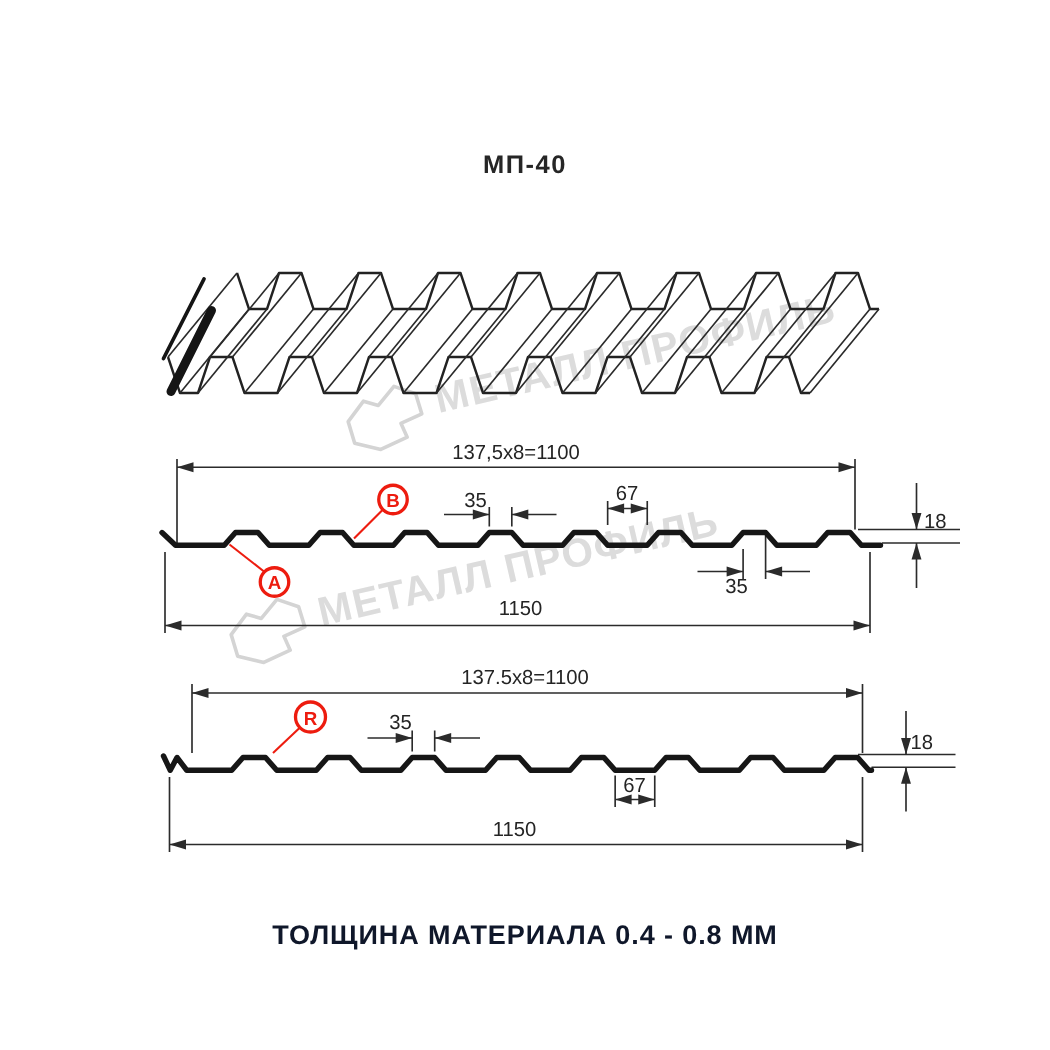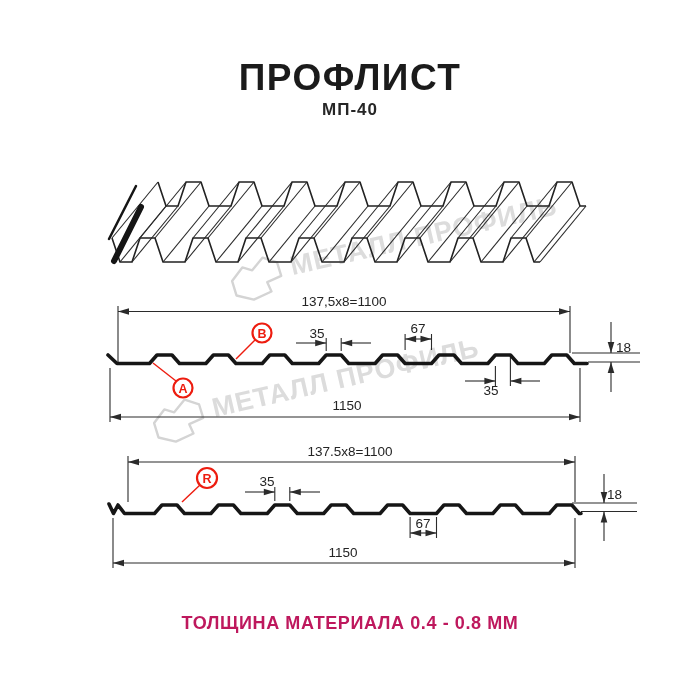--- a/index.html
+++ b/index.html
@@ -2,21 +2,21 @@
 <html style="--red: #ed1c0f; --wm: #dcdcdc;"><head>
 <meta charset="utf-8">
 <style>
   html,body{margin:0;padding:0;width:700px;height:700px;background:#ffffff;overflow:hidden;}
   .page{position:relative;width:700px;height:700px;background:#fff;font-family:"Liberation Sans",sans-serif;}
   .title{position:absolute;left:0;top:57px;width:700px;text-align:center;
          font-size:37px;font-weight:bold;letter-spacing:1.5px;color:#1b1b1b;margin:0;}
   .subtitle{position:absolute;left:0;top:100px;width:700px;text-align:center;
          font-size:17px;font-weight:bold;letter-spacing:1px;color:#262626;}
   .footer{position:absolute;left:0;top:613px;width:700px;text-align:center;
-         font-size:18px;font-weight:600;letter-spacing:.6px;color:#be185d;}
+         font-size:18px;font-weight:600;letter-spacing:.6px;color:#0f172a;}
   .layer{position:absolute;left:0;top:0;width:700px;height:700px;}
   .wm{position:absolute;display:flex;align-items:center;gap:6px;
       transform:rotate(-13deg);transform-origin:left center;pointer-events:none;}
   .wm span{font-size:27px;font-weight:bold;letter-spacing:1px;white-space:nowrap;
       color:var(--wm,#dcdcdc);}
   .wm svg{flex:0 0 auto;margin-top:10px;}
   .dim{font-family:"Liberation Sans",sans-serif;font-size:13.5px;fill:#242424;}
   .redline{stroke:var(--red,#ed1c0f);stroke-width:1.4;}
   .redcircle{stroke:var(--red,#ed1c0f);stroke-width:2.2;fill:#fff;fill-opacity:0;}
   .redletter{fill:var(--red,#ed1c0f);font-family:"Liberation Sans",sans-serif;
@@ -26,21 +26,20 @@
   .prof{stroke:#161616;stroke-width:3.6;fill:none;stroke-linejoin:round;stroke-linecap:round;}
   .wire{stroke:#2a2a2a;stroke-width:1.1;fill:none;}
   .wireedge{stroke:#222;stroke-width:1.6;fill:none;stroke-linejoin:round;}
   .thickedge{stroke:#151515;fill:none;stroke-linecap:round;}
 </style>
 </head>
 <body>
 
 <div class="page">
 
-  <h1 class="title">ПРОФЛИСТ</h1>
   <div class="subtitle">МП-40</div>
 
   <div class="wm" style="left:228px;top:254px;">
     <svg width="58" height="44" viewBox="0 0 58 44">
       <polygon points="4,18 17,7 26,12 39,2 52,10 53,24 38,27 40,37 21,41 5,33" fill="none" stroke="#d4d4d4" stroke-width="2.4" stroke-linejoin="round"></polygon>
     </svg>
     <span>МЕТАЛЛ ПРОФИЛЬ</span>
   </div>
 
   <div class="wm" style="left:150px;top:396px;">

